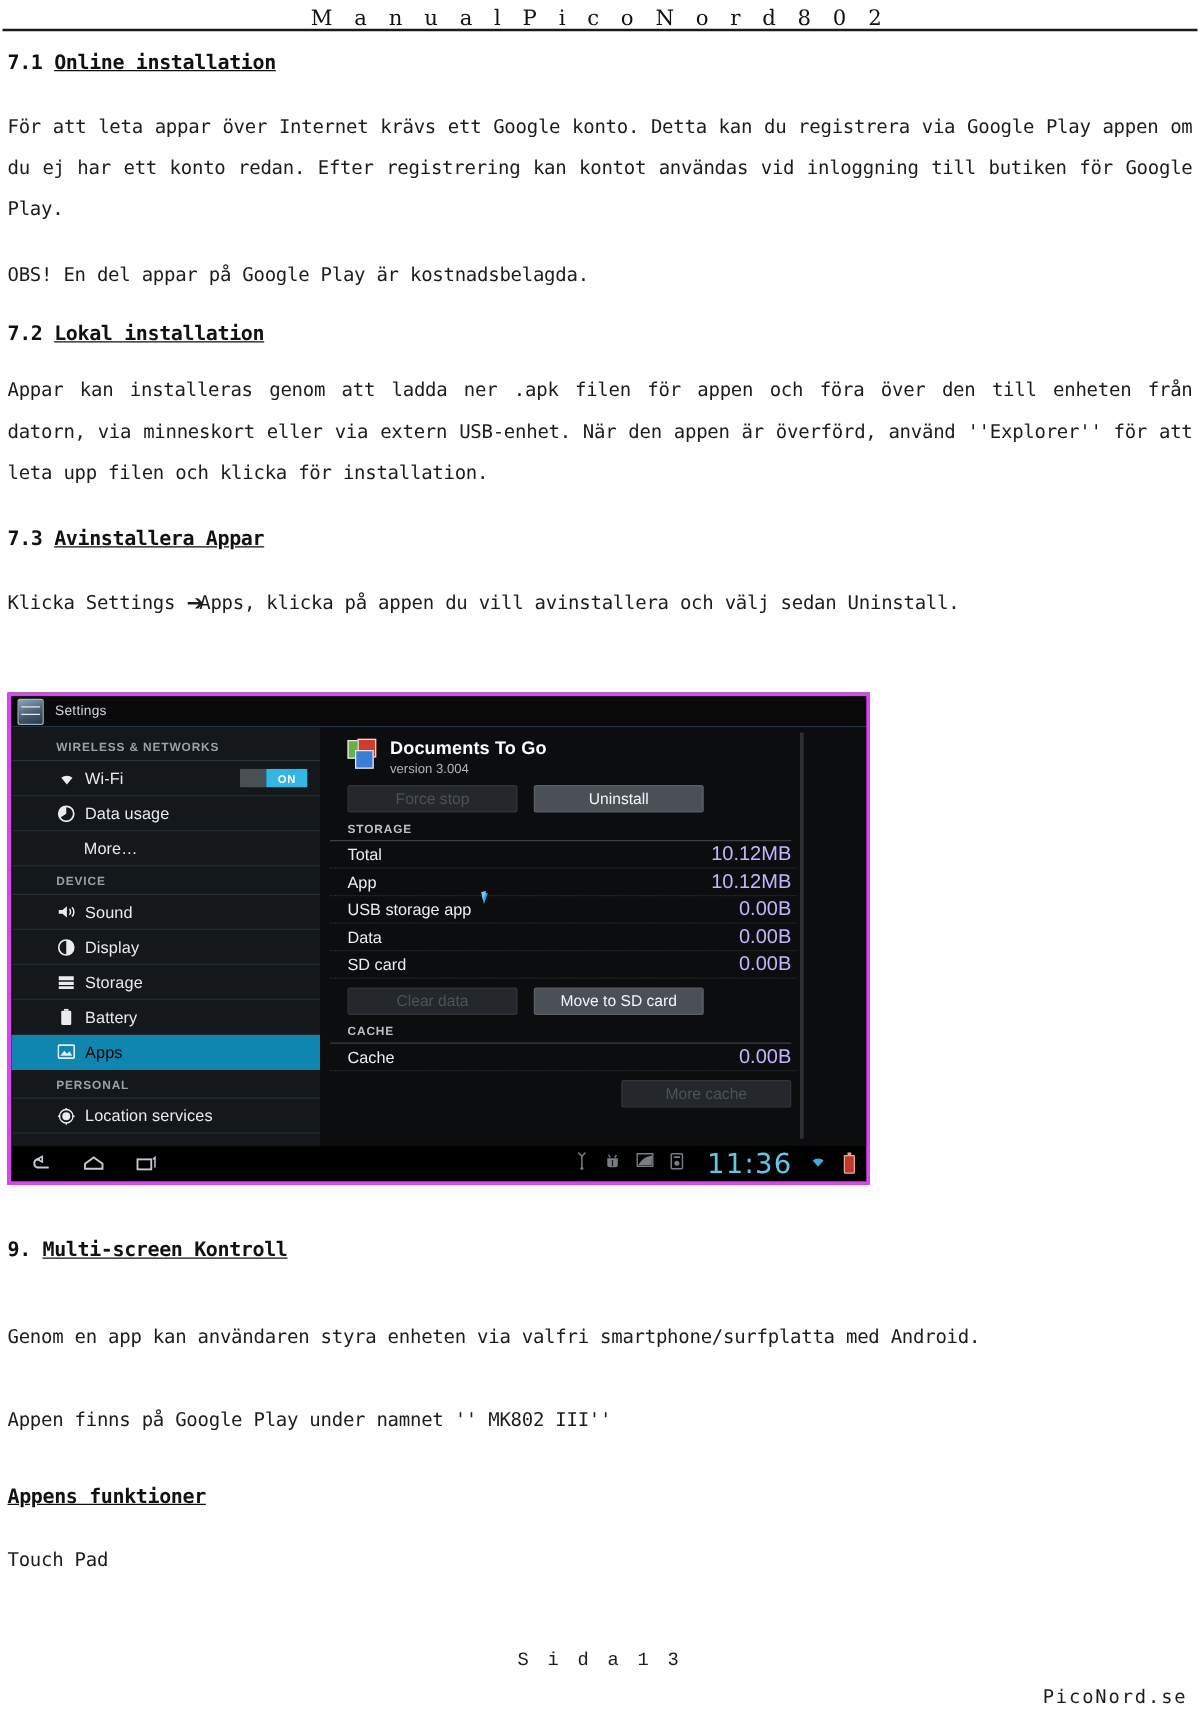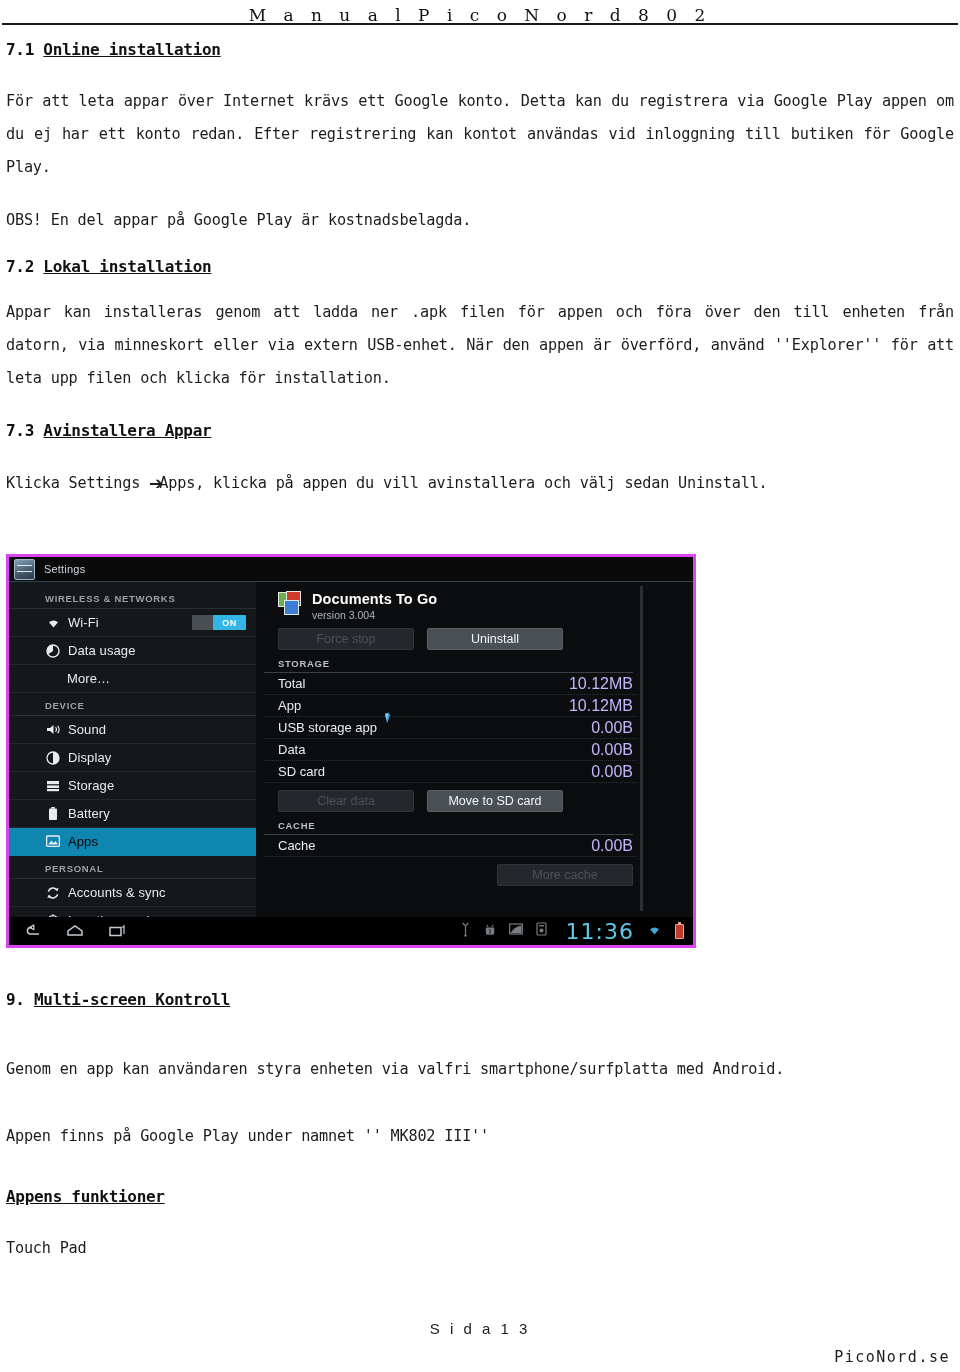--- a/index.html
+++ b/index.html
@@ -378,21 +378,21 @@
     width: 948px;
   }
 
   
   .footer-page {
     position: absolute;
     left: 0;
     top: 1320px;
     width: 960px;
     text-align: center;
-    font-family: Liberation Sans, sans-serif;
+    font-family: Liberation Mono, monospace;
     font-size: 15px;
     letter-spacing: 3px;
     color: #1c1c1c;
   }
   .footer-site {
     position: absolute;
     right: 10px;
     top: 1348px;
     font-family: "DejaVu Sans Mono", monospace;
     font-size: 15px;
@@ -527,31 +527,20 @@
           <svg width="14" height="13" viewBox="0 0 14 13">
               <rect x="0.6" y="1" width="12.8" height="10.4" rx="1" fill="none" stroke="currentColor" stroke-width="1.4"></rect>
               <path d="M2.2 9.6 L5.4 5.6 L7.6 8 L9.6 6 L11.8 9.6 Z" fill="currentColor"></path>
             </svg>
         </span>
         <span class="lbl">Apps</span>
       </div>
 
       <div class="as-group">PERSONAL</div>
 
-      <div class="as-row">
-        <span class="ico">
-          <svg width="14" height="14" viewBox="0 0 14 14">
-              <path d="M11.3 4.2 A5 5 0 0 0 2.4 5.6" fill="none" stroke="currentColor" stroke-width="1.5"></path>
-              <path d="M2.7 9.8 A5 5 0 0 0 11.6 8.4" fill="none" stroke="currentColor" stroke-width="1.5"></path>
-              <path d="M12.6 1.8 L11.6 4.9 L8.6 3.7 Z" fill="currentColor"></path>
-              <path d="M1.4 12.2 L2.4 9.1 L5.4 10.3 Z" fill="currentColor"></path>
-            </svg>
-        </span>
-        <span class="lbl">Accounts &amp; sync</span>
-      </div>
 
       <div class="as-row">
         <span class="ico">
           <svg width="14" height="14" viewBox="0 0 14 14">
               <circle cx="7" cy="7" r="3.2" fill="currentColor"></circle>
               <circle cx="7" cy="7" r="5.4" fill="none" stroke="currentColor" stroke-width="1.1"></circle>
               <path d="M7 0.3 V2.2 M7 11.8 V13.7 M0.3 7 H2.2 M11.8 7 H13.7" stroke="currentColor" stroke-width="1.1"></path>
             </svg>
         </span>
         <span class="lbl">Location services</span>

